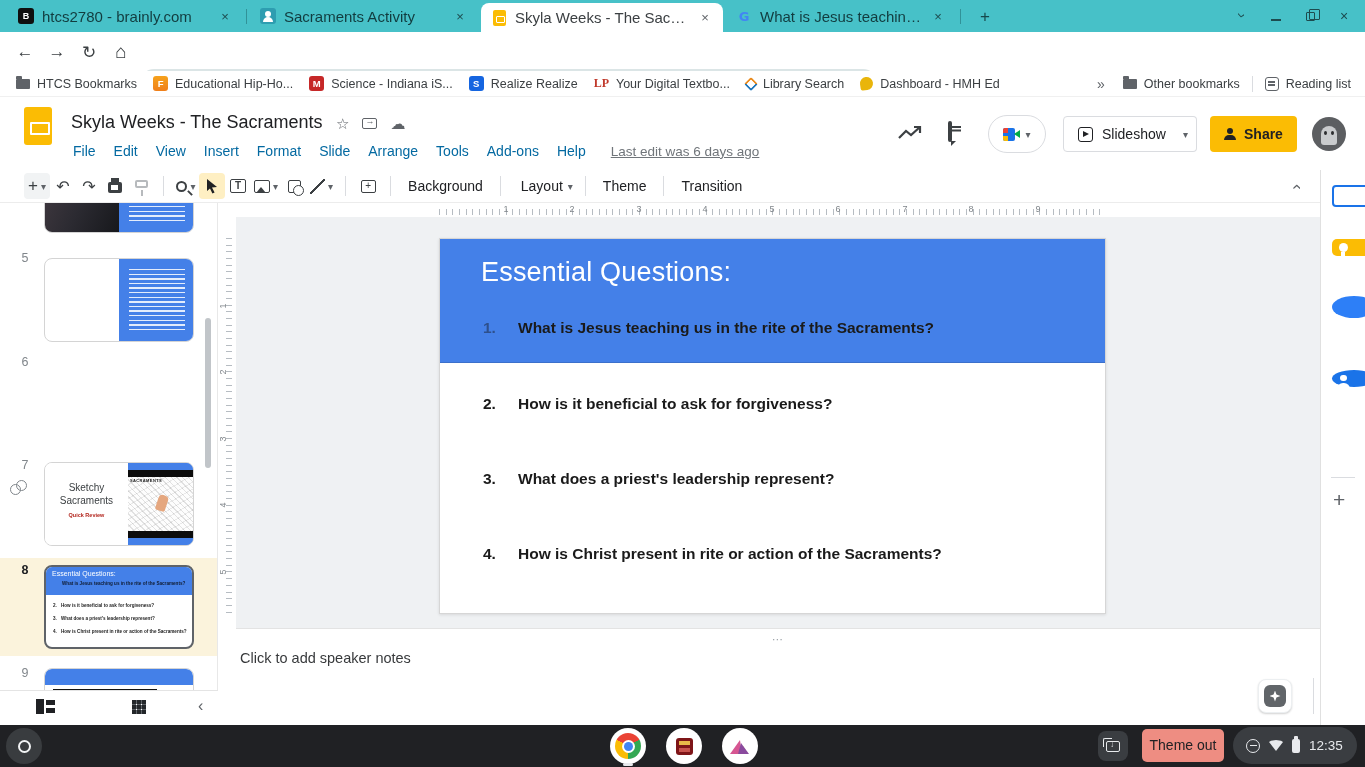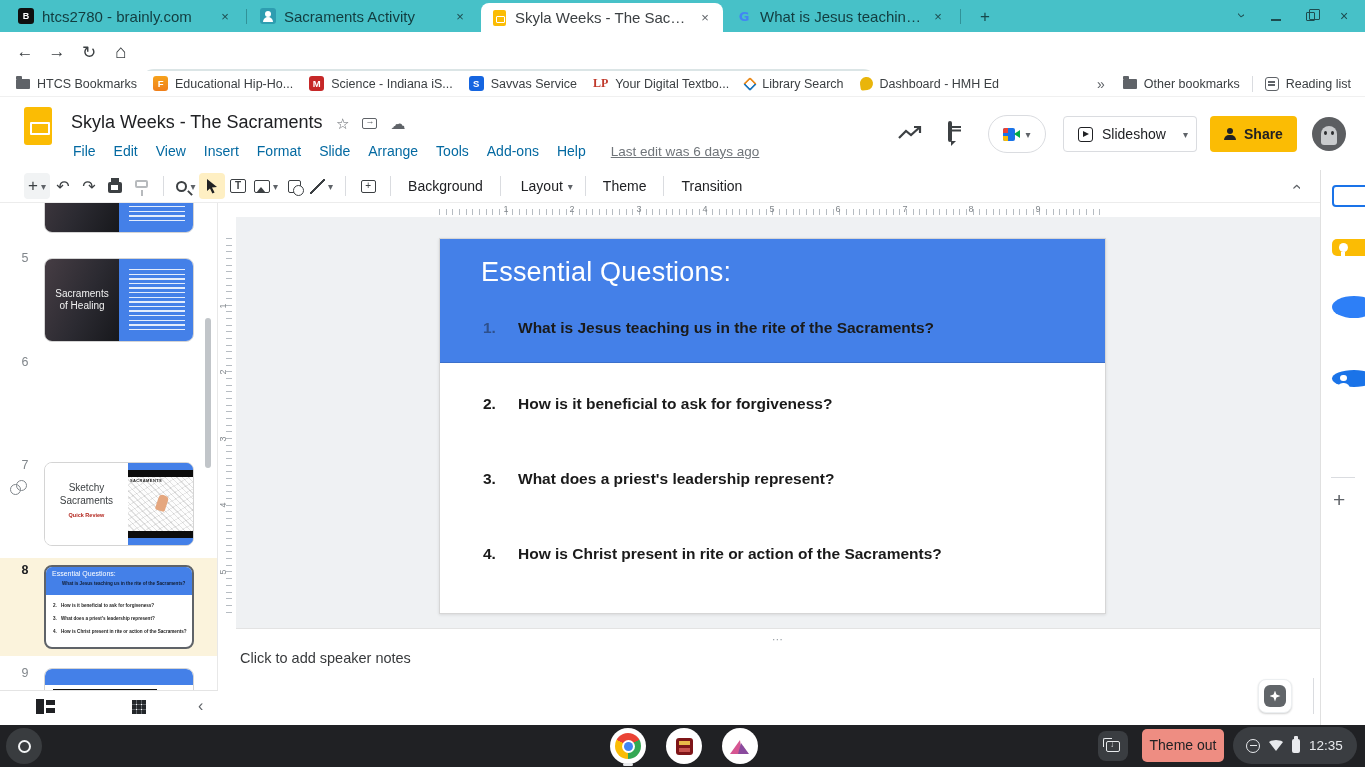--- a/index.html
+++ b/index.html
@@ -368,21 +368,21 @@
     <div class="bm">
       <span class="bm-sq bm-f">F</span>
       <span class="bm-label">Educational Hip-Ho...</span>
     </div>
     <div class="bm">
       <span class="bm-sq bm-m">M</span>
       <span class="bm-label">Science - Indiana iS...</span>
     </div>
     <div class="bm">
       <span class="bm-sq bm-s">S</span>
-      <span class="bm-label">Savvas Service</span>
+      <span class="bm-label">Realize Realize</span>
     </div>
     <div class="bm">
       <span class="bm-lp">LP</span>
       <span class="bm-label">Your Digital Textbo...</span>
     </div>
     <div class="bm">
       <span class="bm-diamond"></span>
       <span class="bm-label">Library Search</span>
     </div>
     <div class="bm">
@@ -515,23 +515,20 @@
       <div class="split-left">
           <span></span>
         </div>
       <div class="split-right">
           <div class="mini-lines"></div>
         </div>
     </div>
 
     <div class="strip-num" style="top:48px;">5</div>
     <div class="thumb" style="top:55px;">
-      <div class="split-left">
-          <span>Sacraments of Healing</span>
-        </div>
       <div class="split-right">
           <div class="mini-lines"></div>
         </div>
     </div>
 
     <div class="strip-num" style="top:152px;">6</div>
 
     <div class="strip-num" style="top:255px;">7</div>
     <span class="link-badge" style="top:277px;"></span>
     <div class="thumb" style="top:259px;">

